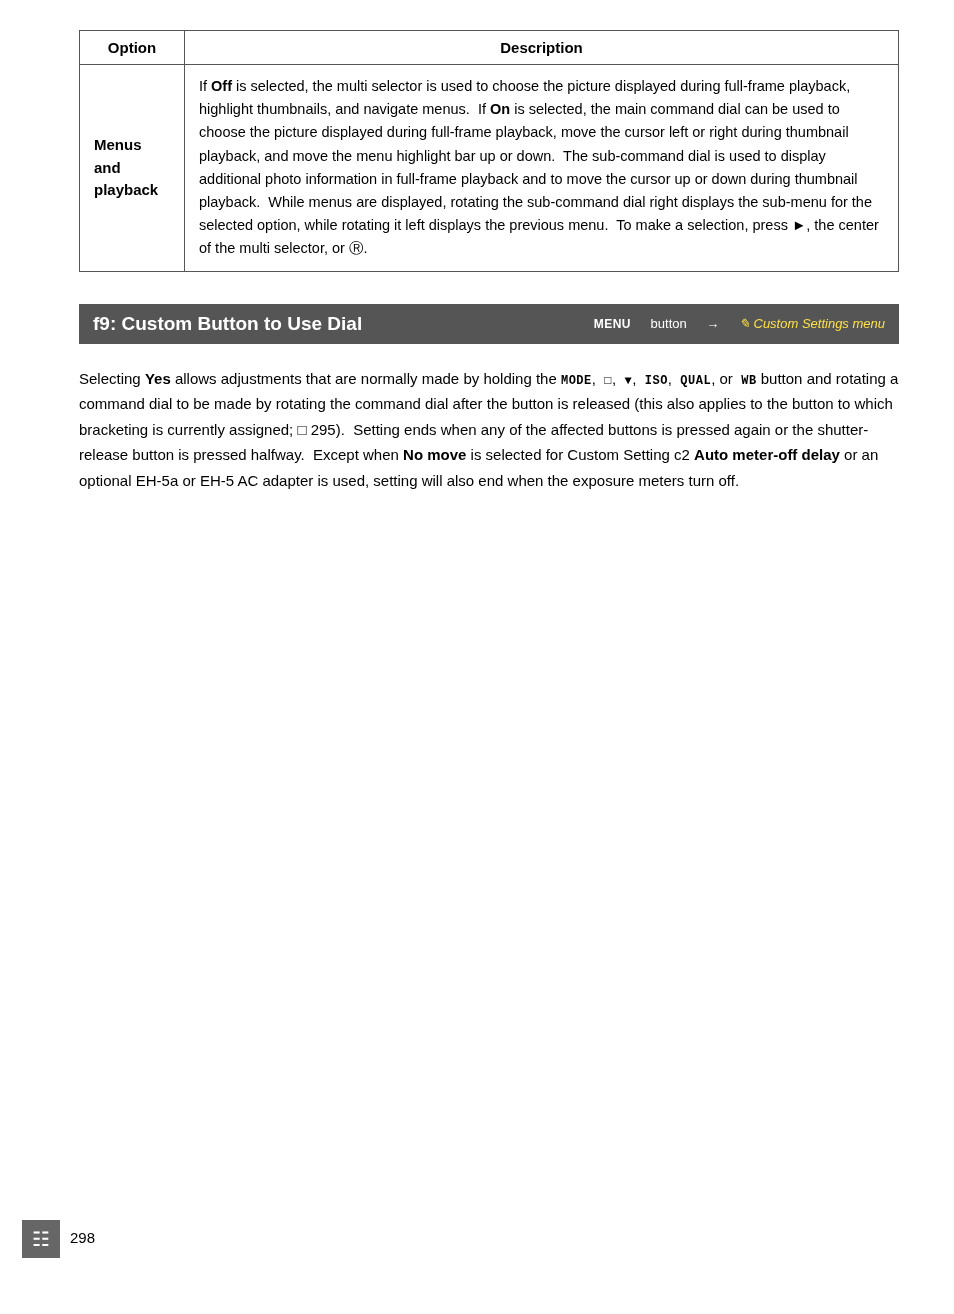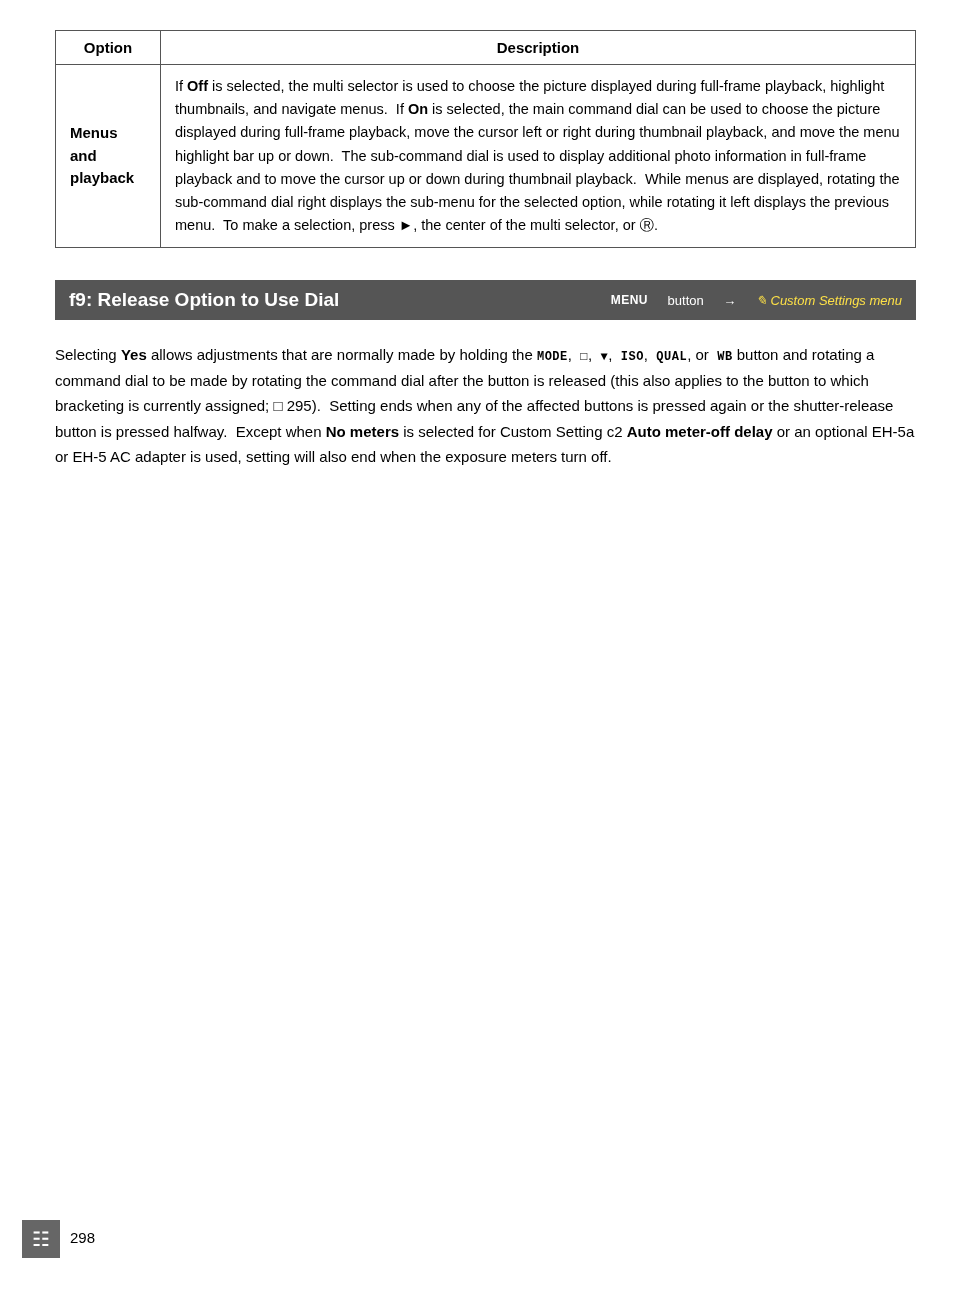--- a/index.html
+++ b/index.html
@@ -12,21 +12,22 @@
       width: 954px;
       min-height: 1314px;
       background: #ffffff;
       font-family: Arial, Helvetica, sans-serif;
       font-size: 15px;
       color: #000000;
       position: relative;
     }
 
     .page-container {
-      padding: 30px 38px 60px 55px;
+      padding: 30px 55px 60px 55px;
+      margin-left: 24px;
     }
 
     
     .options-table {
       width: 100%;
       border-collapse: collapse;
       margin-bottom: 32px;
       border: 1.5px solid #555;
     }
 
@@ -186,42 +187,42 @@
           are displayed, rotating the sub-command dial right displays
           the sub-menu for the selected option, while rotating it left
           displays the previous menu.&nbsp; To make a selection, press ►, the
           center of the multi selector, or Ⓡ.
         </td>
       </tr>
     </tbody>
   </table>
 
   <div class="section-header">
-    <span class="section-title">f9: Release Option to Use Dial</span>
+    <span class="section-title">f9: Custom Button to Use Dial</span>
     <span class="section-menu-ref">
       <span class="menu-keyword">MENU</span>
       <span>&nbsp;button</span>
       <span class="menu-arrow">&nbsp;→&nbsp;</span>
       <span class="menu-italic">✎ Custom Settings menu</span>
     </span>
   </div>
 
   <p class="body-text">
     Selecting <b>Yes</b> allows adjustments that are normally made by
     holding the <span class="btn-label">MODE</span>,&nbsp;
     <span class="btn-label">□</span>,&nbsp;
     <span class="btn-label">▼</span>,&nbsp;
     <span class="btn-label">ISO</span>,&nbsp;
     <span class="btn-label">QUAL</span>, or&nbsp;
     <span class="btn-label">WB</span> button and rotating a
     command dial to be made by rotating the command dial after the
     button is released (this also applies to the button to which
     bracketing is currently assigned;&nbsp;□&nbsp;295).&nbsp; Setting ends when any of
     the affected buttons is pressed again or the shutter-release button
-    is pressed halfway.&nbsp; Except when <b>No meters</b> is selected for Custom
+    is pressed halfway.&nbsp; Except when <b>No move</b> is selected for Custom
     Setting c2 <b>Auto meter-off delay</b> or an optional EH-5a or EH-5 AC
     adapter is used, setting will also end when the exposure meters
     turn off.
   </p>
 
 </div>
 
 <div class="bottom-bar">
   <div class="doc-icon">
     <span>☷</span>

